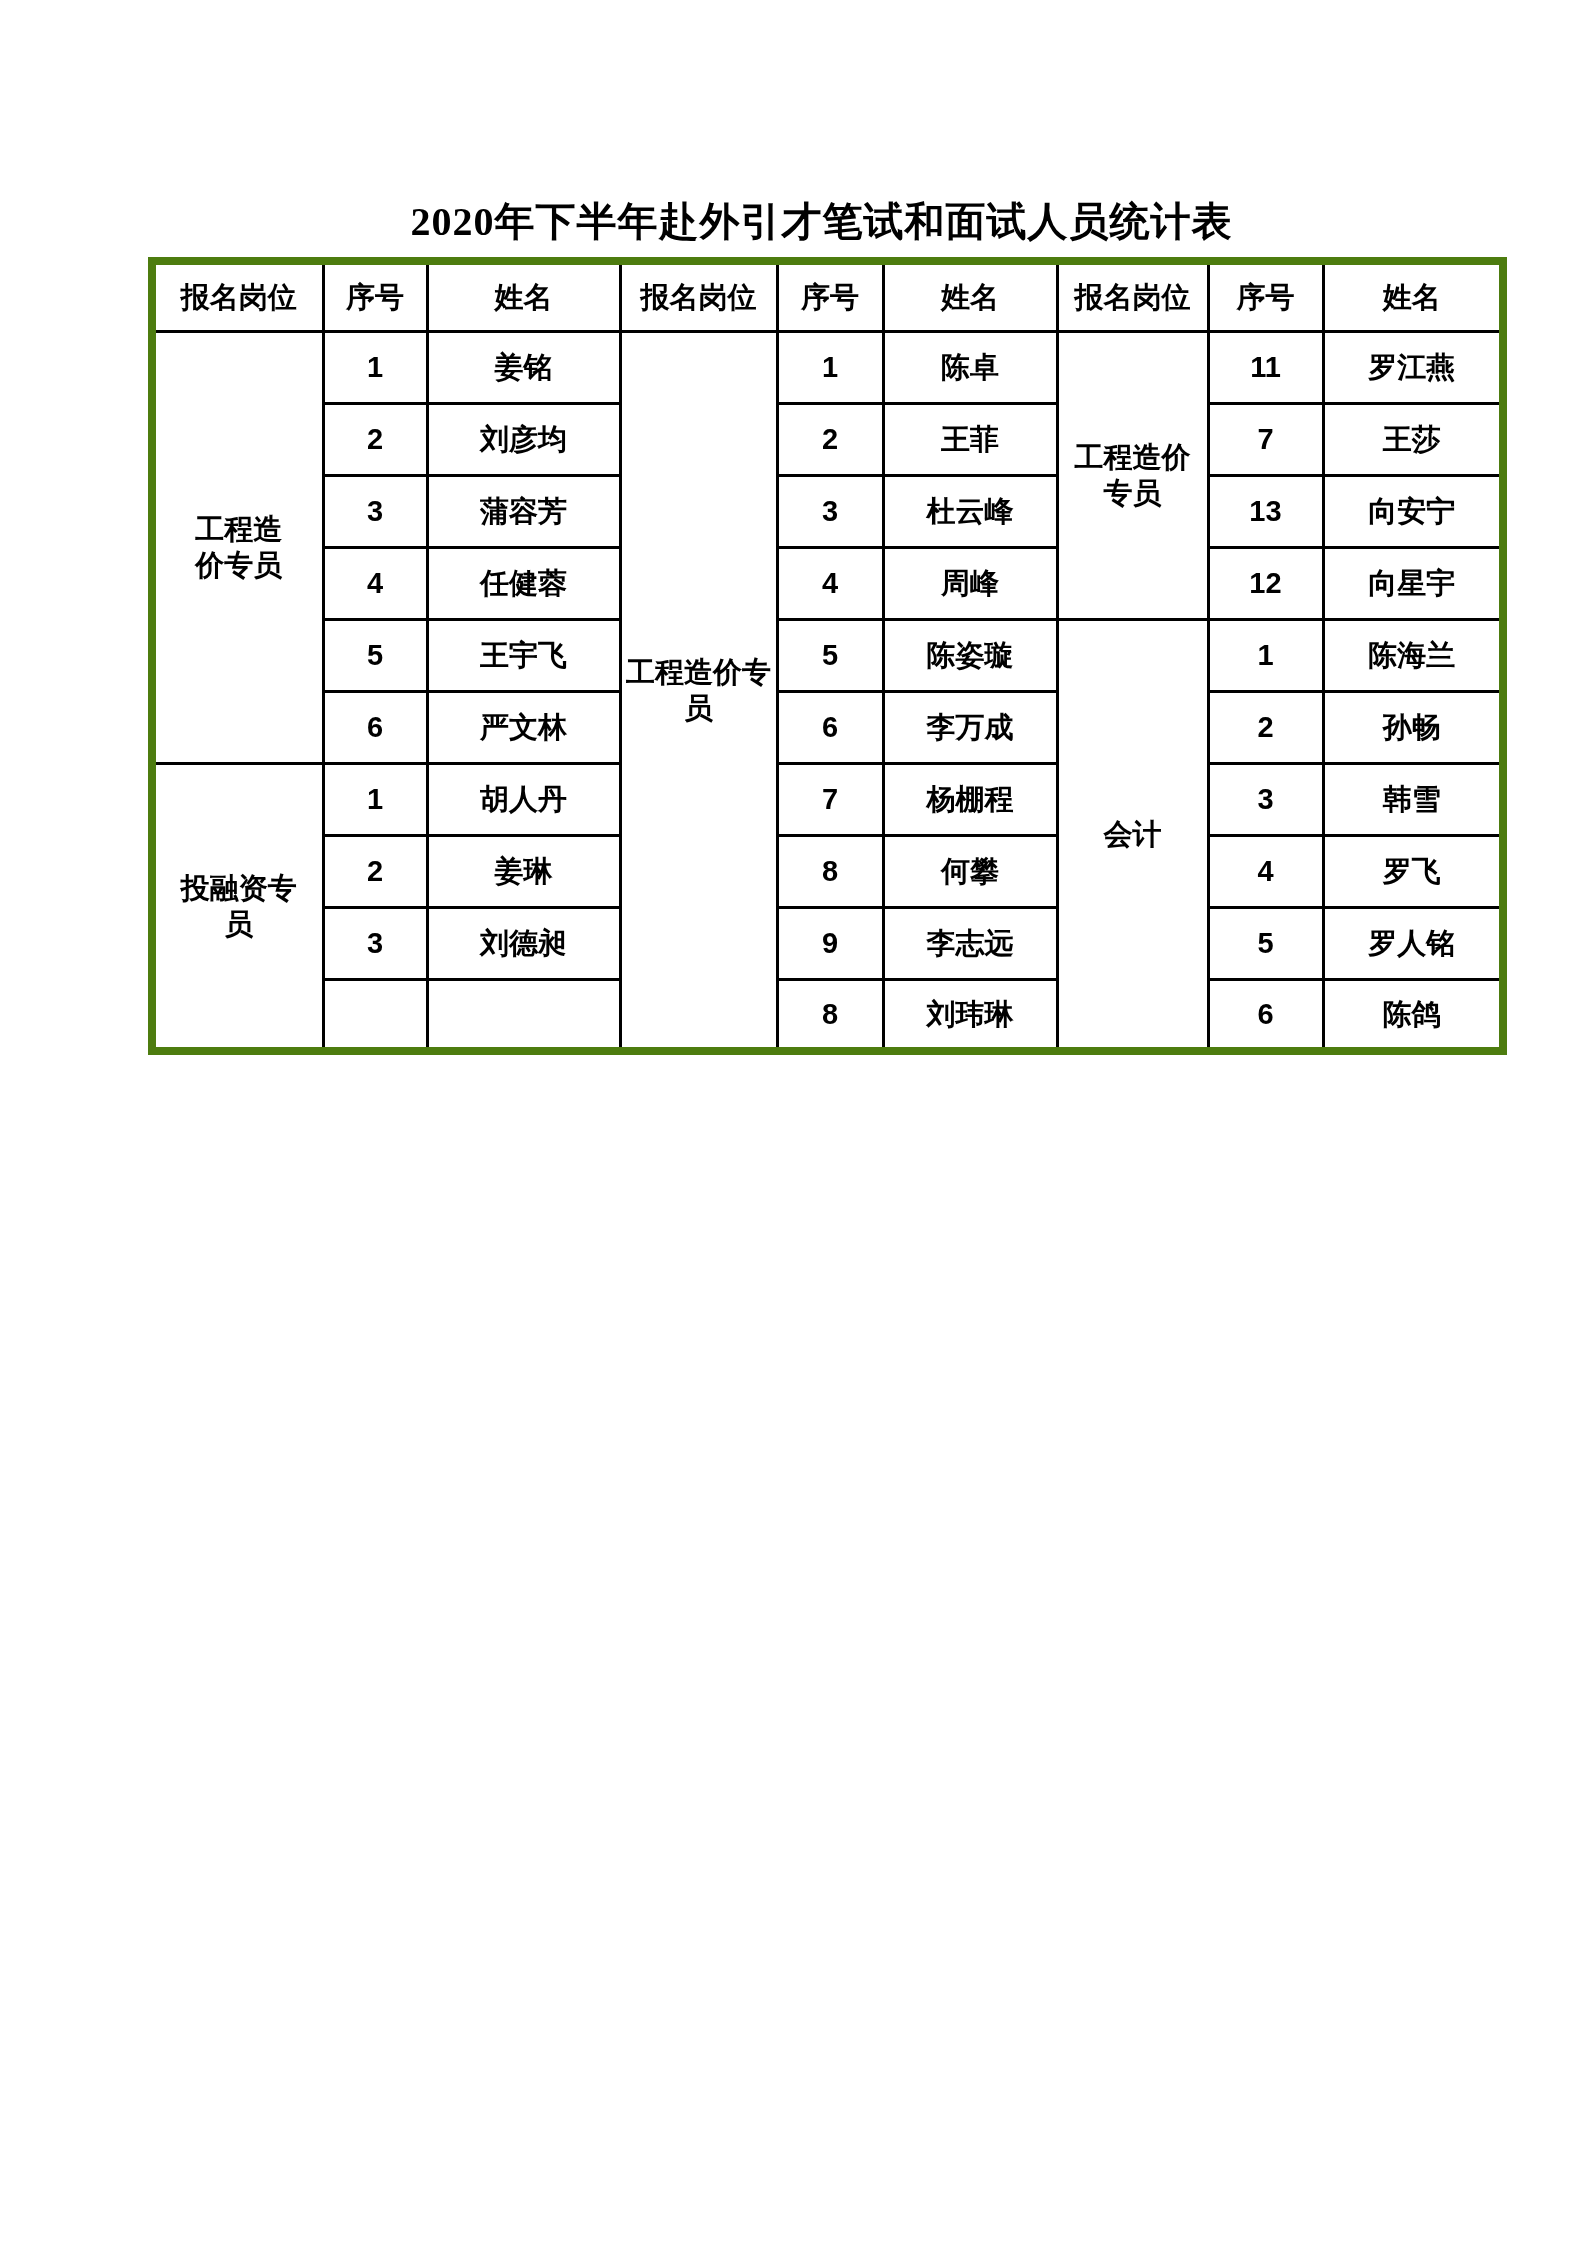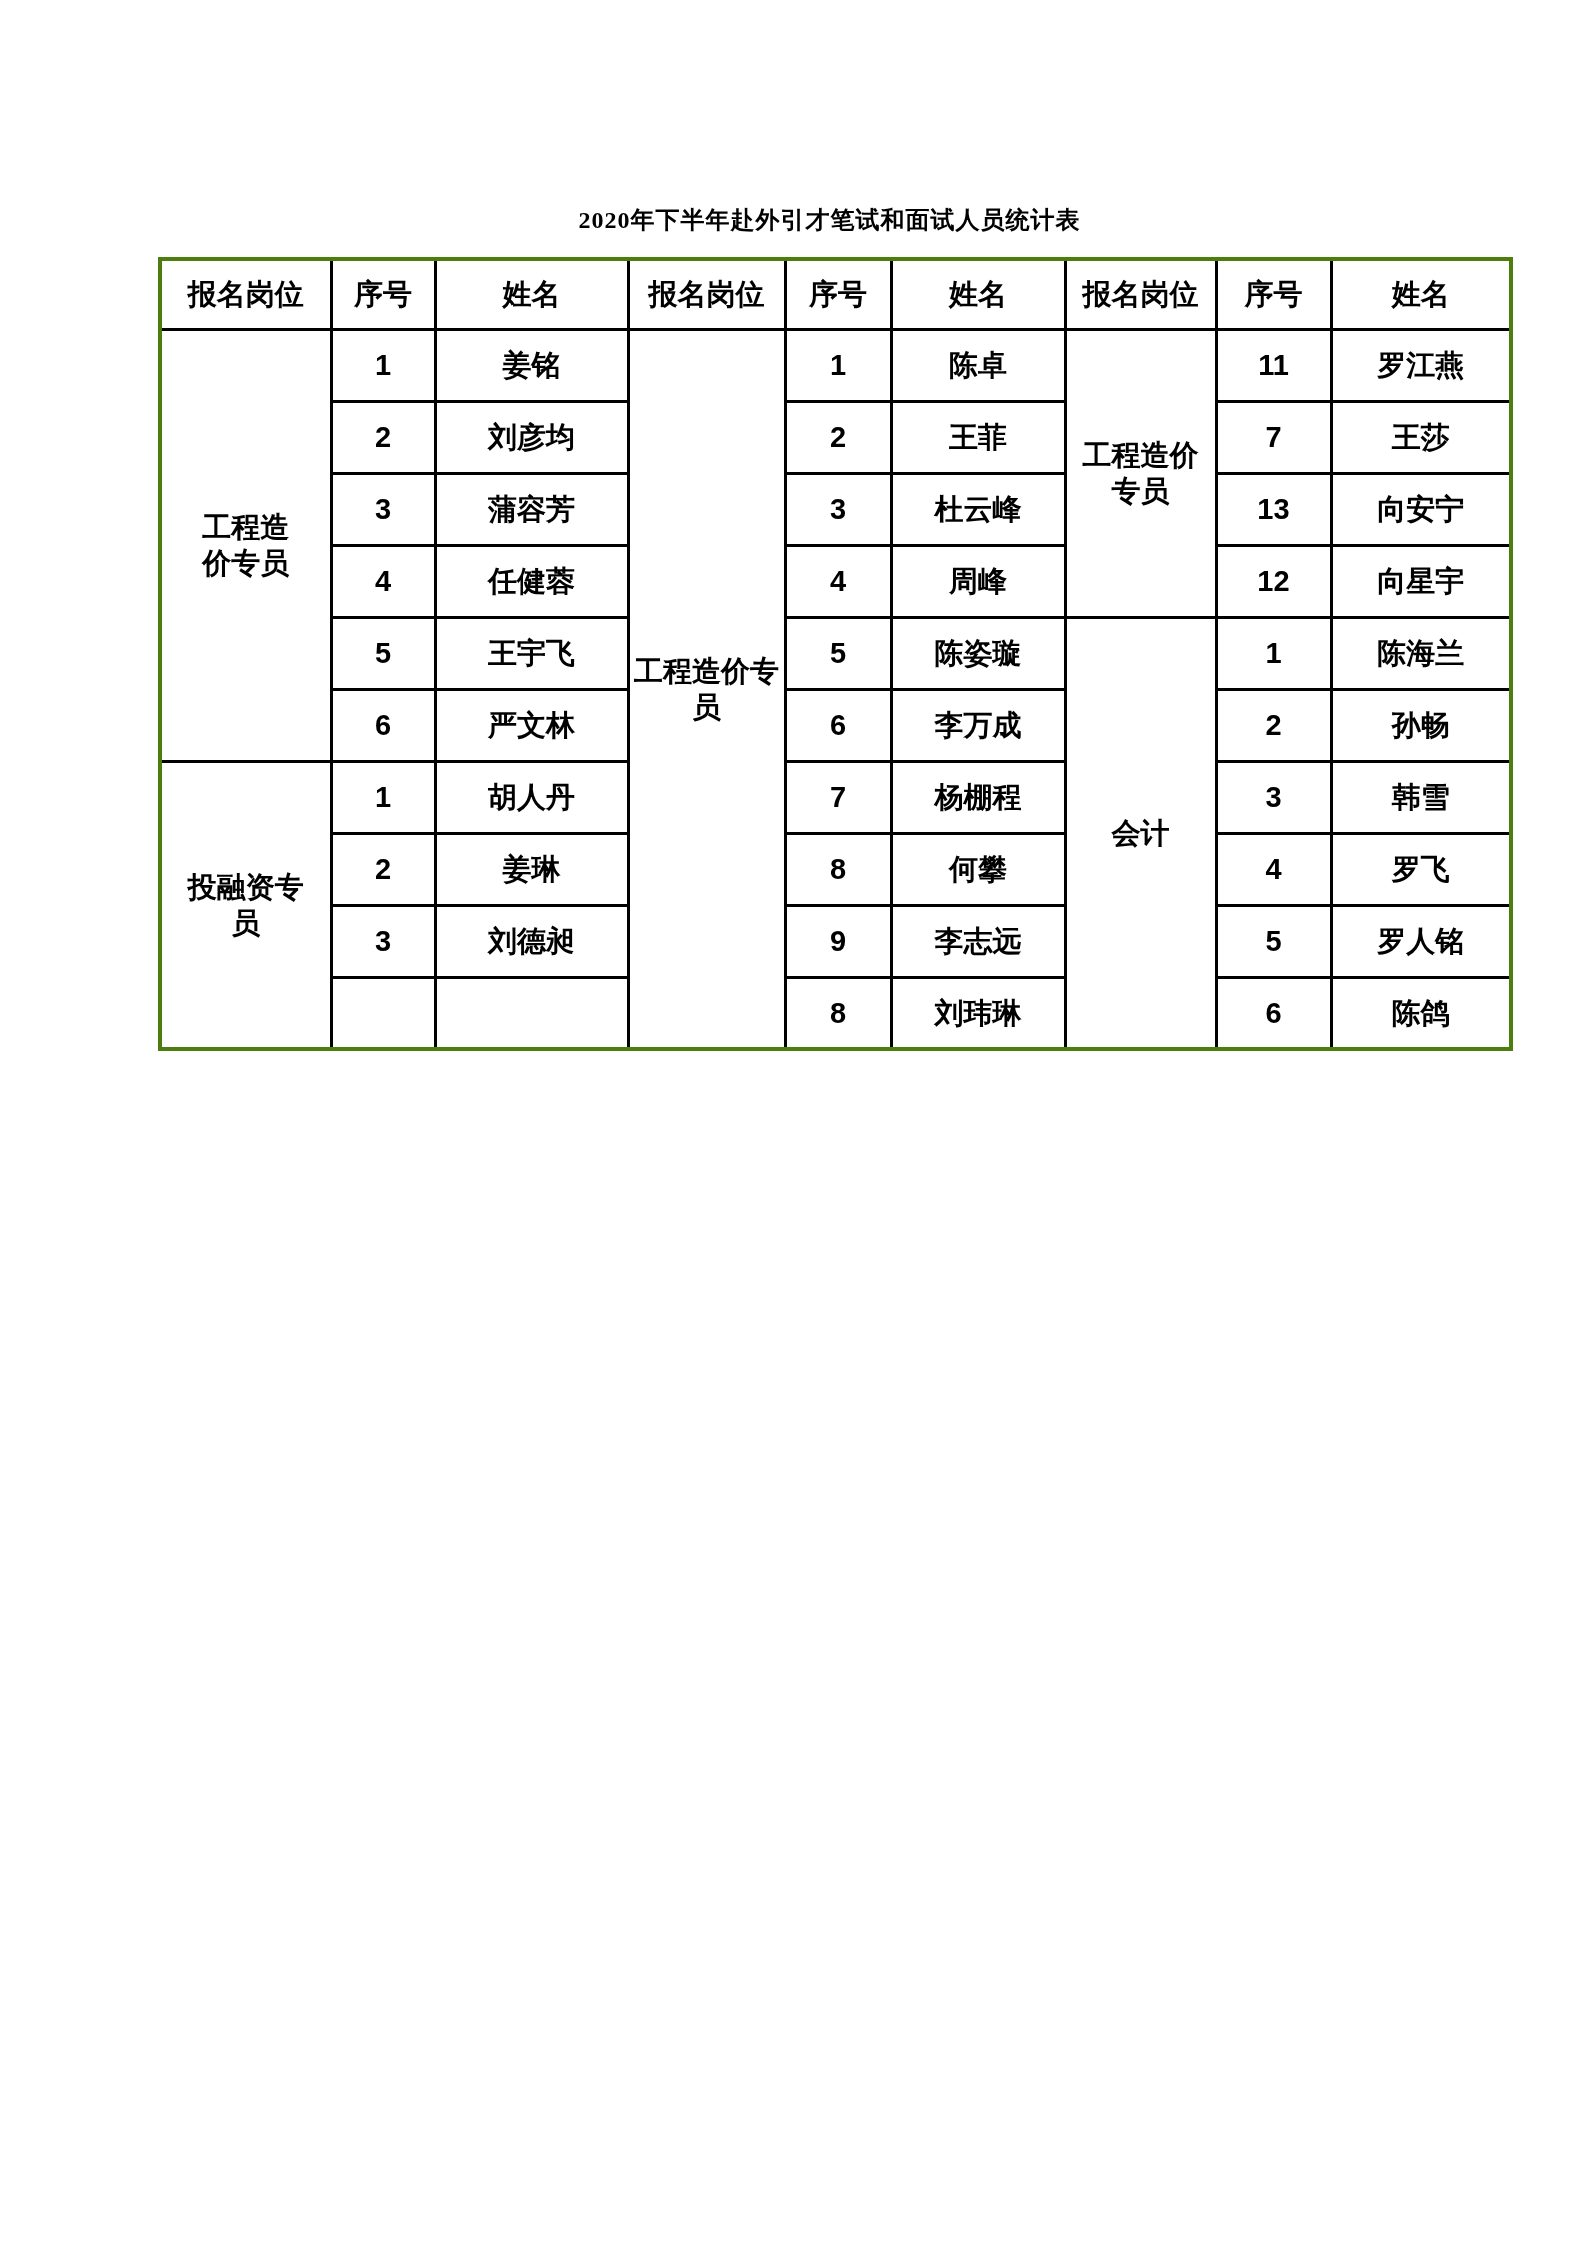--- a/index.html
+++ b/index.html
@@ -14,37 +14,37 @@
     background: #ffffff;
     overflow: hidden;
     color: #000000;
     font-family: "Liberation Sans", sans-serif;
   }
   .title {
     position: absolute;
     left: 142px;
     top: 194px;
     width: 1351px;
-    margin: 12px;
+    margin: 4px;
     text-align: center;
     font-family: "Liberation Serif", serif;
     font-weight: bold;
-    font-size: 24px;
+    font-size: 40px;
     line-height: 1.2;
     letter-spacing: 1px;
     white-space: nowrap;
   }
   table.roster {
     position: absolute;
-    left: 158px;
+    left: 148px;
     top: 257px;
     width: 1351px;
     border-collapse: collapse;
     table-layout: fixed;
-    border: 4px solid #4d7c0f;
+    border: 8px solid #4d7c0f;
   }
   .roster th, .roster td {
     border: 3px solid #000000;
     text-align: center;
     vertical-align: middle;
     font-weight: bold;
     font-size: 29px;
     line-height: 1.25;
     padding: 0;
     overflow: hidden;

